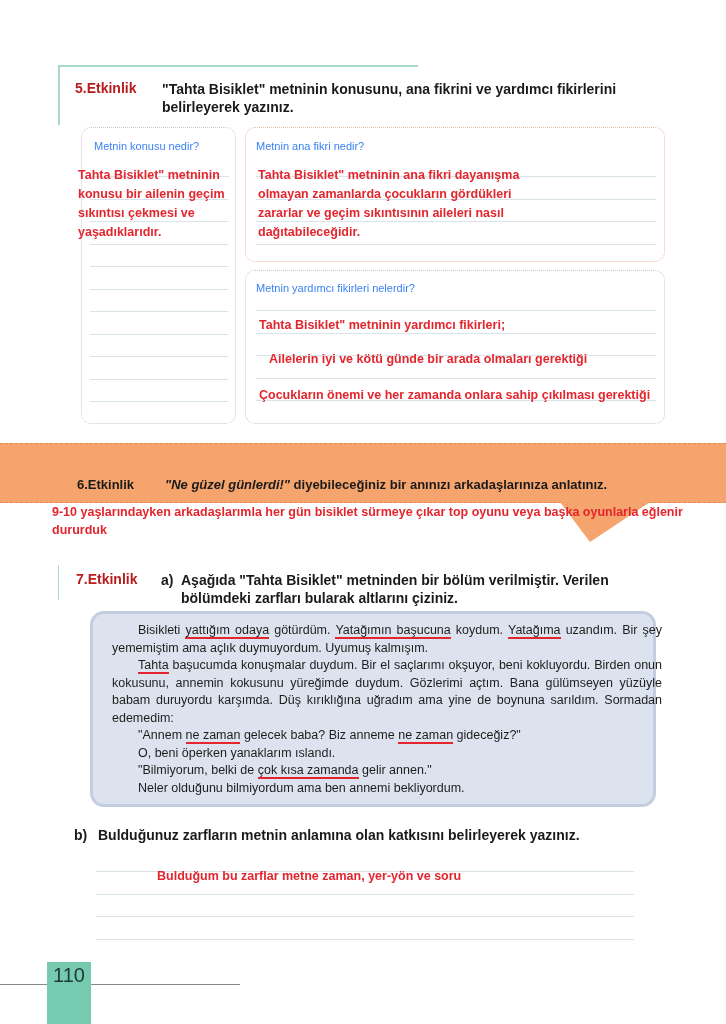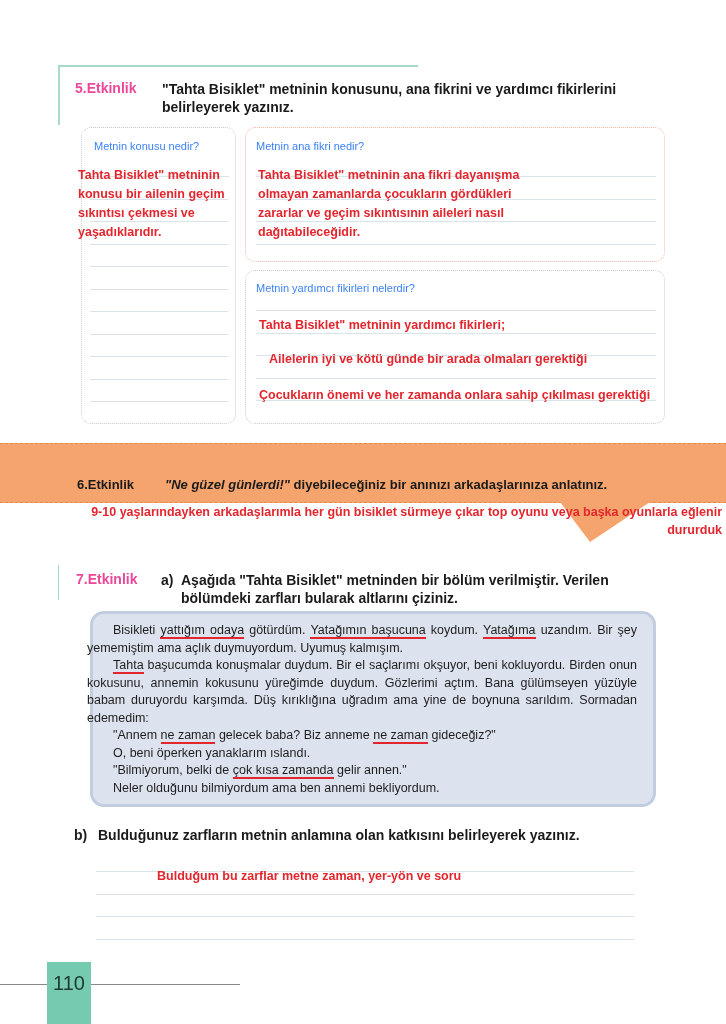--- a/index.html
+++ b/index.html
@@ -5,21 +5,21 @@
   * { box-sizing: border-box; margin: 0; padding: 0; }
   html, body { width: 726px; height: 1024px; background: #ffffff; overflow: hidden; }
   body { position: relative; font-family: "Liberation Sans", "DejaVu Sans", sans-serif; color: #222; }
 
   .abs { position: absolute; }
 
   
   .act5-frame { left: 58px; top: 65px; width: 360px; height: 60px;
     border-top: 2px solid #a8d9cb; border-left: 2px solid #a8d9cb;
     background: linear-gradient(90deg, transparent 60%, #fff 100%); }
-  .act-label { font-weight: bold; font-size: 14px; color: #ec4899; }
+  .act-label { font-weight: bold; font-size: 14px; color: #b91c1c; }
   .act-title { font-weight: bold; font-size: 14px; color: #1a1a1a; line-height: 18px; }
 
   .box { border: 1px dotted #c9c9c9; border-radius: 10px; background: #fff; }
   .box-pink { border: 1px dotted #f1b8a8; }
   .q { font-size: 11px; color: #3b82f6; }
   .ans { font-weight: bold; font-size: 12.5px; color: #e3262e; line-height: 19px; }
   .rule { height: 1px; background: #d8e3ea; }
 
   
   .balloon { left: 0; top: 443px; width: 726px; height: 60px; background: #f5a46d;
@@ -29,21 +29,21 @@
     border-top: 40px solid #f5a46d; }
   .red-text { color: #e3262e; font-weight: bold; font-size: 12.5px; line-height: 18px; }
 
   
   .passage { left: 90px; top: 611px; width: 566px; height: 196px; background: #dde3ee;
     border: 3px solid #c3cde0; border-radius: 14px; }
   .passage-text { font-size: 12.5px; line-height: 17.5px; color: #1d1d1d; text-align: justify; }
   .u { border-bottom: 2px solid #e3262e; }
 
   .page-num { left: 47px; top: 962px; width: 44px; height: 62px; background: #76cab0;
-    font-size: 20px; color: #1d3b33; display: flex; justify-content: center; padding-top: 10px; }
+    font-size: 20px; color: #1d3b33; display: flex; justify-content: center; padding-top: 2px; }
   .page-line { height: 1px; background: #888; }
 </style>
 </head>
 <body>
 
 <div class="abs act5-frame"></div>
 <div class="abs act-label" style="left:75px; top:80px;">5.Etkinlik</div>
 <div class="abs act-title" style="left:162px; top:80px;">"Tahta Bisiklet" metninin konusunu, ana fikrini ve yardımcı fikirlerini</div>
 <div class="abs act-title" style="left:162px; top:98px;">belirleyerek yazınız.</div>
 
@@ -99,33 +99,33 @@
 <div class="abs ans" style="left:259px; top:316px;">Tahta Bisiklet" metninin yardımcı fikirleri;</div>
 <div class="abs ans" style="left:269px; top:350px;">Ailelerin iyi ve kötü günde bir arada olmaları gerektiği</div>
 <div class="abs ans" style="left:259px; top:386px;">Çocukların önemi ve her zamanda onlara sahip çıkılması gerektiği</div>
 
 <div class="abs balloon"></div>
 <div class="abs balloon-tail"></div>
 <div class="abs" style="left:77px; top:477px; font-weight:bold; font-size:13px; color:#1a1a1a;">6.Etkinlik</div>
 <div class="abs" style="left:165px; top:477px; font-weight:bold; font-size:13px; color:#1a1a1a;">
   <i>"Ne güzel günlerdi!"</i><span> diyebileceğiniz bir anınızı arkadaşlarınıza anlatınız.</span>
 </div>
-<div class="abs" style="left:52px; top:503px; width:670px;text-align:right;">
+<div class="abs" style="left:52px; top:503px; width:670px;">
   <div class="red-text">9-10 yaşlarındayken arkadaşlarımla her gün bisiklet sürmeye çıkar top oyunu veya başka oyunlarla eğlenir</div>
   <div class="red-text">dururduk</div>
 </div>
 
 <div class="abs" style="left:58px; top:565px; width:1px; height:35px; background:#a8d9cb;"></div>
 <div class="abs act-label" style="left:76px; top:571px;">7.Etkinlik</div>
 <div class="abs act-title" style="left:161px; top:571px;">a)</div>
 <div class="abs act-title" style="left:181px; top:571px;">Aşağıda "Tahta Bisiklet" metninden bir bölüm verilmiştir. Verilen</div>
 <div class="abs act-title" style="left:181px; top:589px;">bölümdeki zarfları bularak altlarını çiziniz.</div>
 
 <div class="abs passage"></div>
-<div class="abs passage-text" style="left:87px; top:622px; width:550px;">
+<div class="abs passage-text" style="left:112px; top:622px; width:550px;">
   <div id="p1" style="text-indent:26px;"><span>Bisikleti </span><span class="u">yattığım odaya</span><span> götürdüm. </span><span class="u">Yatağımın başucuna</span><span> koydum. </span><span class="u">Yatağıma</span><span> uzandım. Bir şey yememiştim ama açlık duymuyordum. Uyumuş kalmışım.</span></div>
   <div id="p2" style="text-indent:26px;"><span class="u">Tahta</span><span> başucumda konuşmalar duydum. Bir el saçlarımı okşuyor, beni kokluyordu. Birden onun kokusunu, annemin kokusunu yüreğimde duydum. Gözlerimi açtım. Bana gülümseyen yüzüyle babam duruyordu karşımda. Düş kırıklığına uğradım ama yine de boynuna sarıldım. Sormadan edemedim:</span></div>
   <div id="p3" style="padding-left:26px;"><span>"Annem </span><span class="u">ne zaman</span><span> gelecek baba? Biz anneme </span><span class="u">ne zaman</span><span> gideceğiz?"</span></div>
   <div id="p4" style="padding-left:26px;"><span>O, beni öperken yanaklarım ıslandı.</span></div>
   <div id="p5" style="padding-left:26px;"><span>"Bilmiyorum, belki de </span><span class="u">çok kısa zamanda</span><span> gelir annen."</span></div>
   <div id="p6" style="padding-left:26px;"><span>Neler olduğunu bilmiyordum ama ben annemi bekliyordum.</span></div>
 </div>
 
 <div class="abs act-title" style="left:74px; top:826px;">b)</div>
 <div class="abs act-title" style="left:98px; top:826px;">Bulduğunuz zarfların metnin anlamına olan katkısını belirleyerek yazınız.</div>

